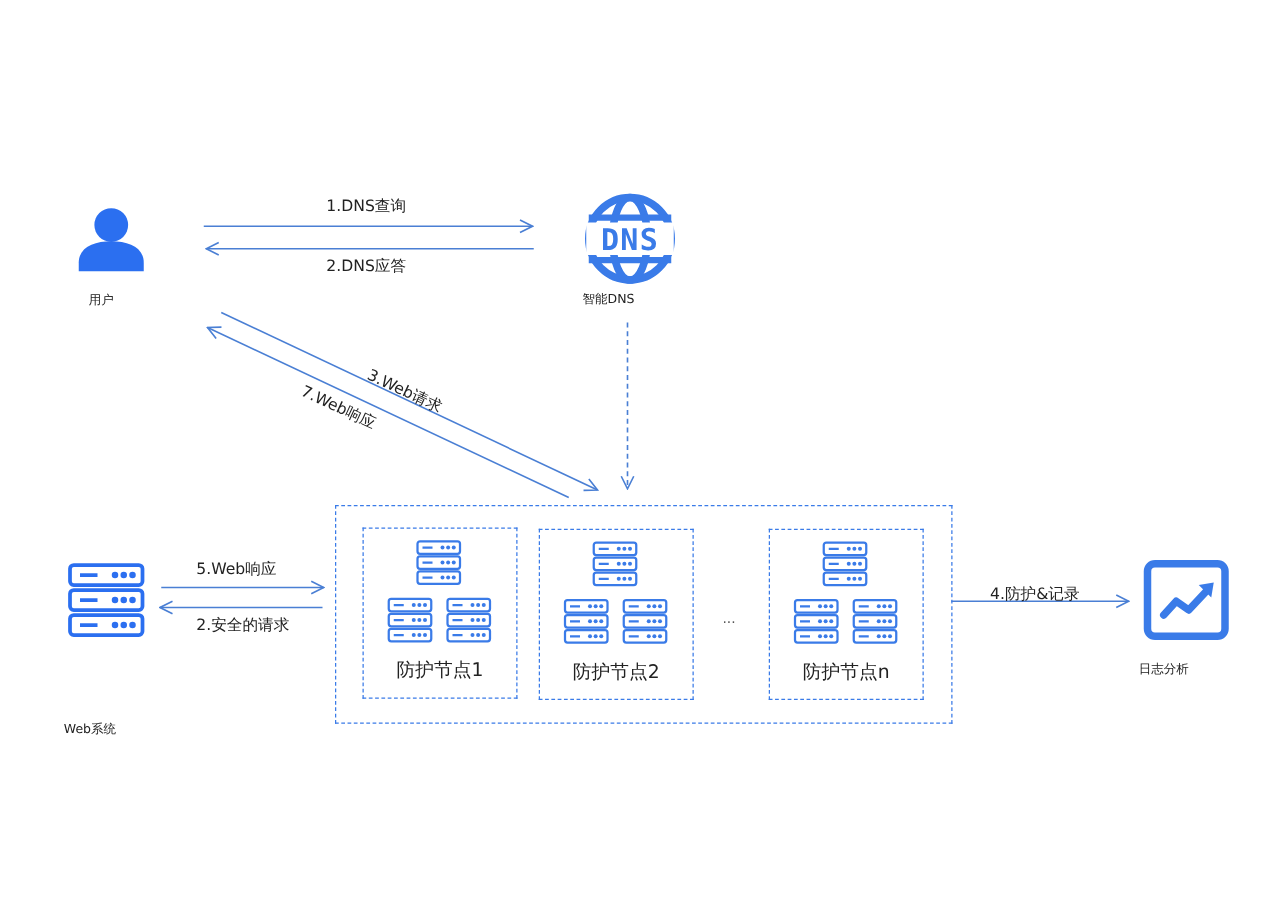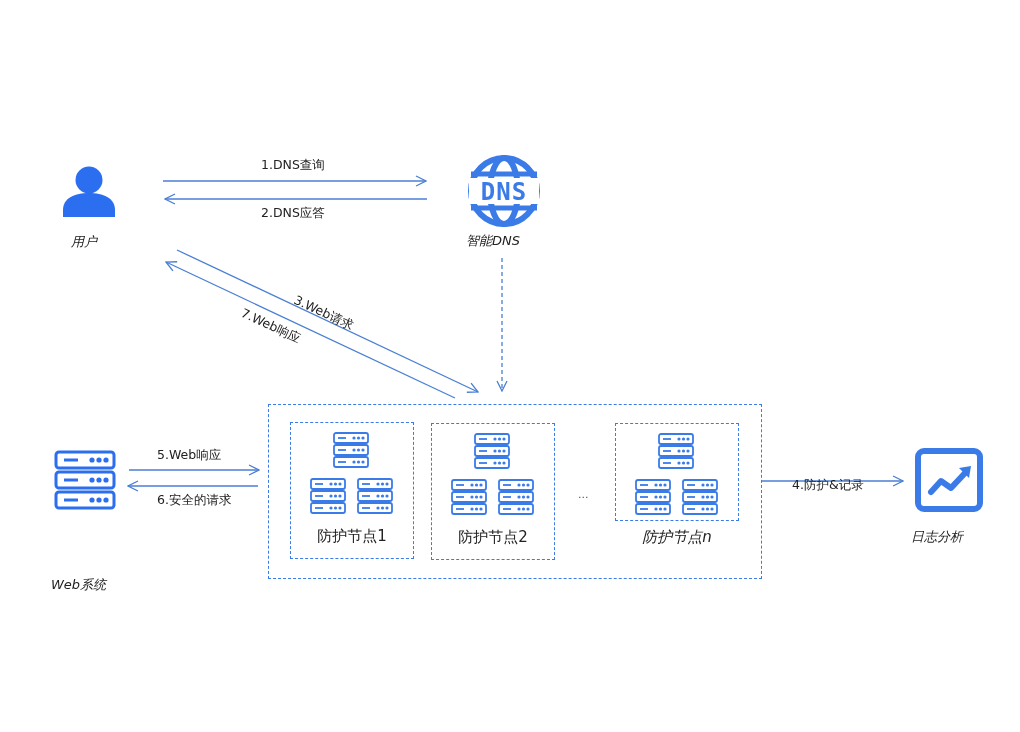--- a/index.html
+++ b/index.html
@@ -1,19 +1,19 @@
 <!DOCTYPE html>
 <html><head>
 <meta charset="utf-8">
 <style>
   html, body { margin: 0; padding: 0; background: #ffffff; }
   body { width: 1020px; height: 732px; position: relative; overflow: hidden;
          font-family: "DejaVu Sans", "Liberation Sans", sans-serif; color: #222; }
   .abs { position: absolute; }
-  .label { font-size: 13px; color: #222; white-space: nowrap; font-style: italic; }
+  .label { font-size: 10px; color: #222; white-space: nowrap; }
   .small { font-size: 12.5px; color: #222; white-space: nowrap; }
   svg.layer { position: absolute; left: 0; top: 0; }
   .node-box { position: absolute; border: 1.5px dashed #3a7be8; box-sizing: border-box; }
   .node-label { position: absolute; left: 0; right: 0; text-align: center; font-size: 15px; color: #222; }
 </style>
 </head>
 <body>
 
 <svg class="layer" width="1020" height="732">
   <defs>
@@ -57,22 +57,22 @@
     <text x="37" y="46" text-anchor="middle" font-family="'DejaVu Sans Mono', monospace" font-weight="bold" font-size="24" fill="#3a7be8" letter-spacing="1">DNS</text>
   </svg>
   <div class="label" style="position:absolute;left:11px;top:80px;text-align:center;">智能DNS</div>
 </div>
 
 <div class="abs small" style="left:261px;top:157px;text-align:center;">1.DNS查询</div>
 <div class="abs small" style="left:261px;top:205px;">2.DNS应答</div>
 <div class="abs small" style="left:298px;top:292px;transform:rotate(25deg);transform-origin:0 0;">3.Web请求</div>
 <div class="abs small" style="left:245px;top:305px;transform:rotate(25deg);transform-origin:0 0;">7.Web响应</div>
 <div class="abs small" style="left:157px;top:447px;">5.Web响应</div>
-<div class="abs small" style="left:157px;top:492px;">6.安全的请求</div>
-<div class="abs small" style="left:792px;top:477px;">4.防护&amp;记录</div>
+<div class="abs small" style="left:157px;top:492px;">2.安全的请求</div>
+<div class="abs small" style="left:792px;top:467px;">4.防护&amp;记录</div>
 
 <div class="abs" style="left:48px;top:448px;width:90px;height:100px;">
   <svg width="62" height="62" viewBox="0 0 62 62" style="position:absolute;left:6px;top:2px;">
     <g fill="none" stroke="#2b6ff0" stroke-width="3">
       <rect x="2" y="2" width="58" height="16" rx="3"></rect>
       <rect x="2" y="22" width="58" height="16" rx="3"></rect>
       <rect x="2" y="42" width="58" height="16" rx="3"></rect>
       <line x1="10" y1="10" x2="24" y2="10"></line>
       <line x1="10" y1="30" x2="24" y2="30"></line>
       <line x1="10" y1="50" x2="24" y2="50"></line>
@@ -200,21 +200,21 @@
         <rect x="57" y="72" width="34" height="10" rx="2" fill="none" stroke="#3a7be8" stroke-width="1.8"></rect>
         <line x1="61" x2="69" y1="77" y2="77" stroke="#3a7be8" stroke-width="1.8"></line>
         <circle cx="77" cy="77" r="1.6" fill="#3a7be8"></circle>
         <circle cx="81.5" cy="77" r="1.6" fill="#3a7be8"></circle>
         <circle cx="86" cy="77" r="1.6" fill="#3a7be8"></circle>
       </g>
     </svg>
   <div class="node-label" style="top:104px;">防护节点2</div>
 </div>
 <div class="abs small" style="left:578px;top:488px;color:#555;font-size:11px;">...</div>
-<div class="node-box" style="left:615px;top:423px;width:124px;height:98px;font-style:italic;">
+<div class="node-box" style="left:615px;top:423px;width:124px;height:137px;">
   <svg class="cluster" width="100" height="88" viewBox="0 0 100 88" style="position:absolute;left:10px;top:8px;">
       <g>
         <rect x="33" y="2" width="34" height="10" rx="2" fill="none" stroke="#3a7be8" stroke-width="1.8"></rect>
         <line x1="37" x2="45" y1="7" y2="7" stroke="#3a7be8" stroke-width="1.8"></line>
         <circle cx="53" cy="7" r="1.6" fill="#3a7be8"></circle>
         <circle cx="57.5" cy="7" r="1.6" fill="#3a7be8"></circle>
         <circle cx="62" cy="7" r="1.6" fill="#3a7be8"></circle>
         <rect x="33" y="14" width="34" height="10" rx="2" fill="none" stroke="#3a7be8" stroke-width="1.8"></rect>
         <line x1="37" x2="45" y1="19" y2="19" stroke="#3a7be8" stroke-width="1.8"></line>
         <circle cx="53" cy="19" r="1.6" fill="#3a7be8"></circle>

